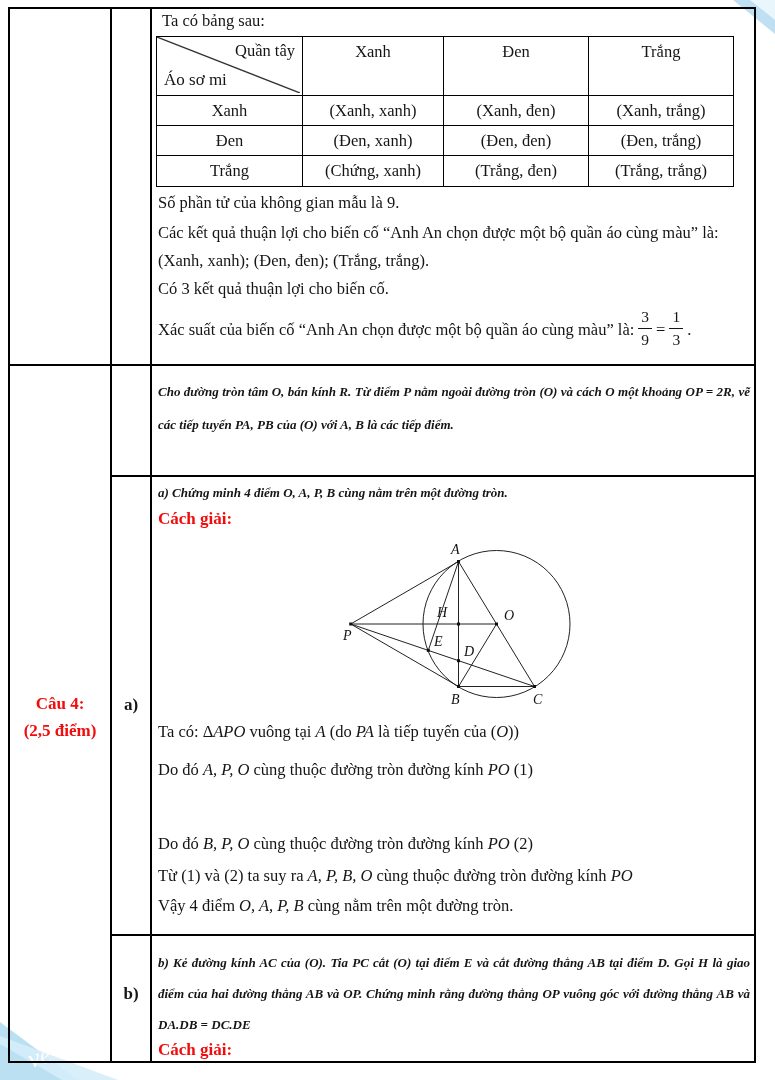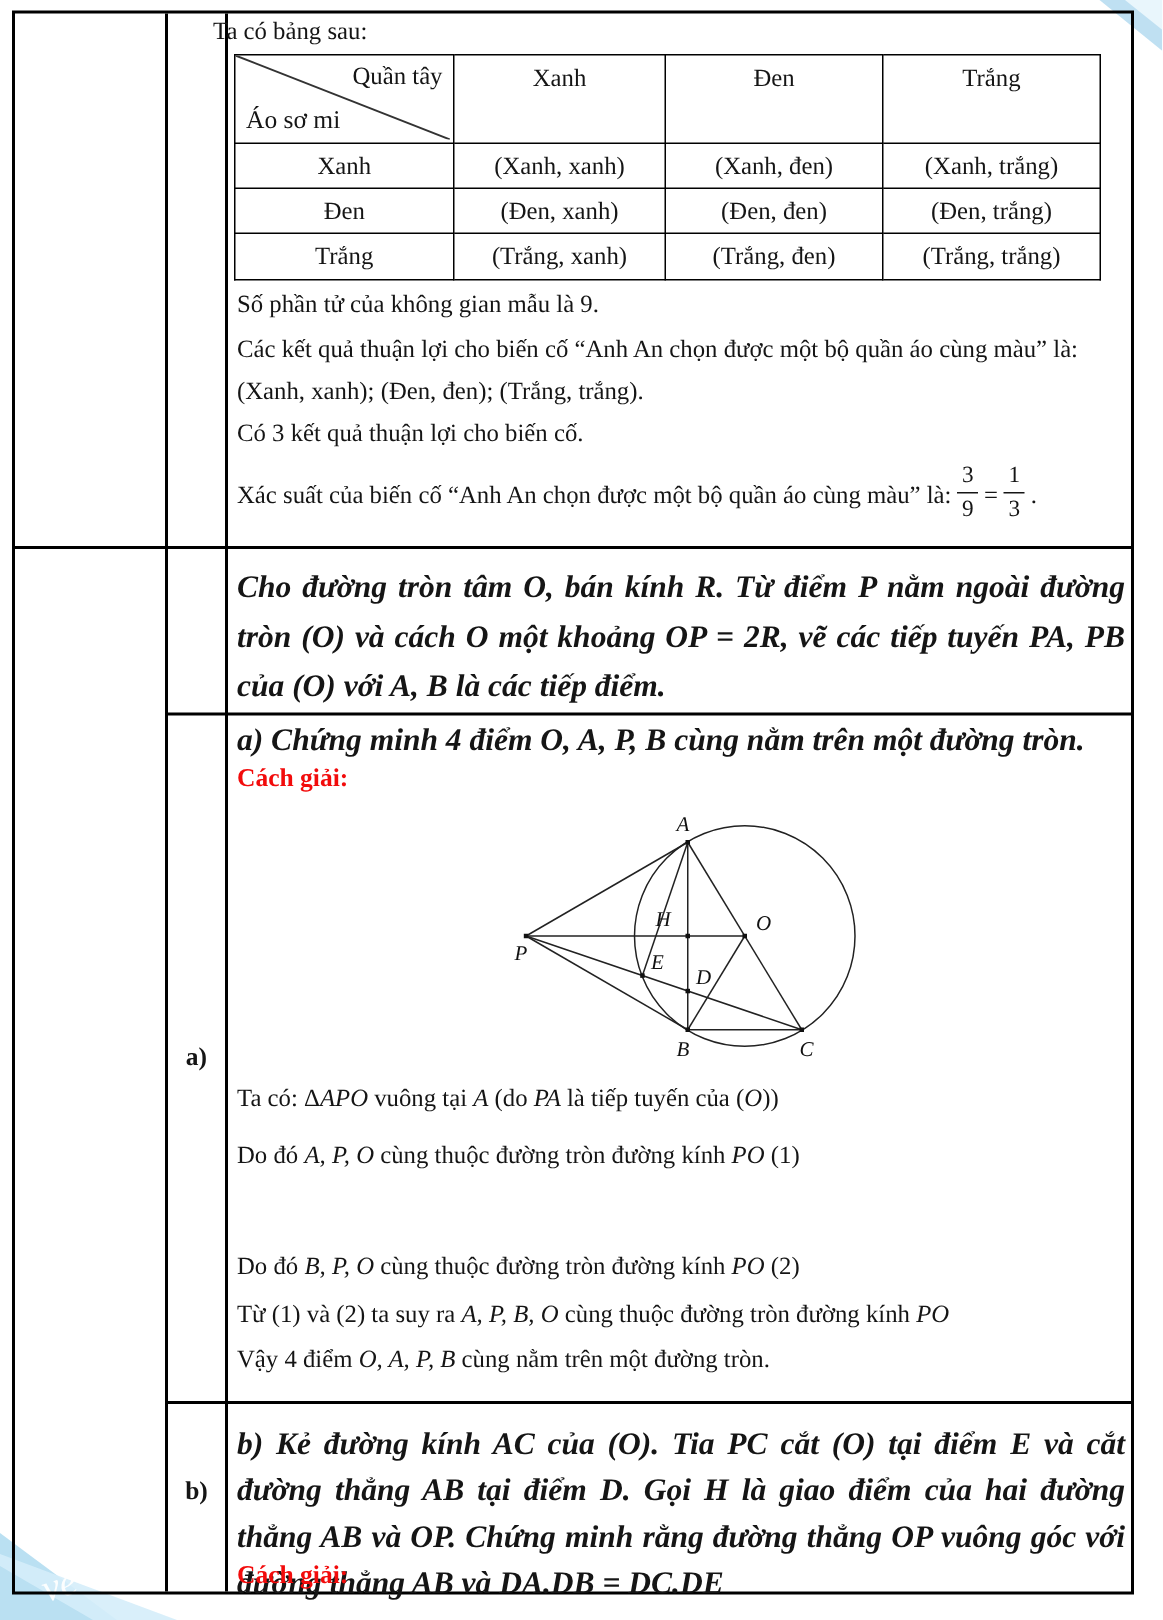--- a/index.html
+++ b/index.html
@@ -15,21 +15,21 @@
   .vline, .hline { position:absolute; background:#000; }
   .vl1 { left:100px; top:0; width:2px; height:100%; }
   .vl2 { left:140px; top:0; width:2px; height:100%; }
   .hl1 { left:0; top:355px; width:100%; height:2px; }
   .hl2 { left:100px; top:466px; width:644px; height:2px; }
   .hl3 { left:100px; top:925px; width:644px; height:2px; }
 
   .abs { position:absolute; }
   .txt { font-size:16.5px; white-space:nowrap; }
   .red { color:#f20b0b; font-weight:bold; }
-  .stmt { font-weight:bold; font-style:italic; font-size:21px; text-align:justify; line-height:33px; }
+  .stmt { font-weight:bold; font-style:italic; font-size:13px; text-align:justify; line-height:33px; }
   .it { font-style:italic; }
 
   .qlabel { left:0; top:681px; width:100px; text-align:center; font-size:17px; line-height:27px; }
   .plabel { left:100px; width:42px; text-align:center; font-weight:bold; font-size:17px; }
 
   
   table.matrix { position:absolute; left:146px; top:27px; border-collapse:collapse; table-layout:fixed; }
   table.matrix td { border:1.5px solid #000; font-size:16.5px; text-align:center; vertical-align:middle; }
   table.matrix td.hdr { vertical-align:top; padding-top:5px; }
   td.corner { position:relative; padding:16px; }
@@ -67,25 +67,29 @@
   <div class="wm wm-text" style="left:28px; top:1042px;">ve</div>
 
   <div class="outer">
 
     <div class="vline vl1"></div>
     <div class="vline vl2"></div>
     <div class="hline hl1"></div>
     <div class="hline hl2"></div>
     <div class="hline hl3"></div>
 
+    <div class="abs qlabel red">
+      <div>Câu 4:</div>
+      <div>(2,5 điểm)</div>
+    </div>
 
     <div class="abs plabel" style="top:686px;">a)</div>
     <div class="abs plabel" style="top:975px;">b)</div>
 
-    <div class="abs txt" style="left:132px; top:2px;">Ta có bảng sau:</div>
+    <div class="abs txt" style="left:152px; top:2px;">Ta có bảng sau:</div>
 
     <table class="matrix">
       <tbody>
           <tr style="height:59px;">
         <td class="corner" style="width:146px;">
           <svg class="diag" width="143" height="56">
             <line x1="0" y1="0" x2="143" y2="56" stroke="#333" stroke-width="1.3"></line>
           </svg>
           <span class="corner-top">Quần tây</span>
           <span class="corner-bot">Áo sơ mi</span>
@@ -101,21 +105,21 @@
         <td>(Xanh, trắng)</td>
       </tr>
       <tr style="height:30px;">
         <td>Đen</td>
         <td>(Đen, xanh)</td>
         <td>(Đen, đen)</td>
         <td>(Đen, trắng)</td>
       </tr>
       <tr style="height:31px;">
         <td>Trắng</td>
-        <td>(Trắng, xanh)</td>
+        <td>(Chứng, xanh)</td>
         <td>(Trắng, đen)</td>
         <td>(Trắng, trắng)</td>
       </tr>
     </tbody>
       </table>
 
     <div class="abs txt" style="left:148px; top:184px;">Số phần tử của không gian mẫu là 9.</div>
     <div class="abs txt" style="left:148px; top:214px;">Các kết quả thuận lợi cho biến cố “Anh An chọn được một bộ quần áo cùng màu” là:</div>
     <div class="abs txt" style="left:148px; top:242px;">(Xanh, xanh); (Đen, đen); (Trắng, trắng).</div>
     <div class="abs txt" style="left:148px; top:270px;">Có 3 kết quả thuận lợi cho biến cố.</div>

